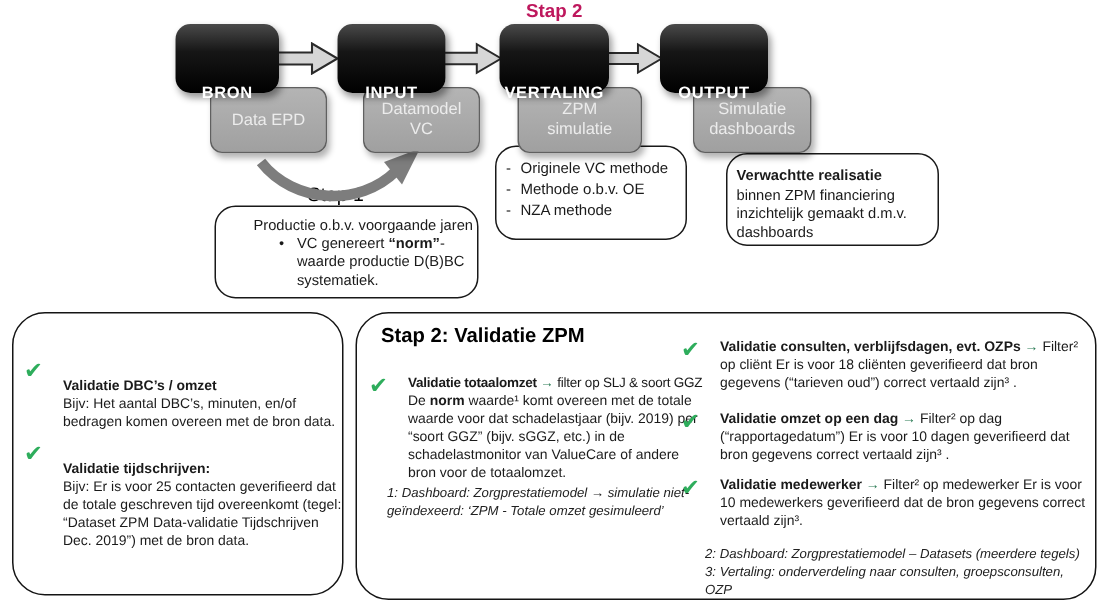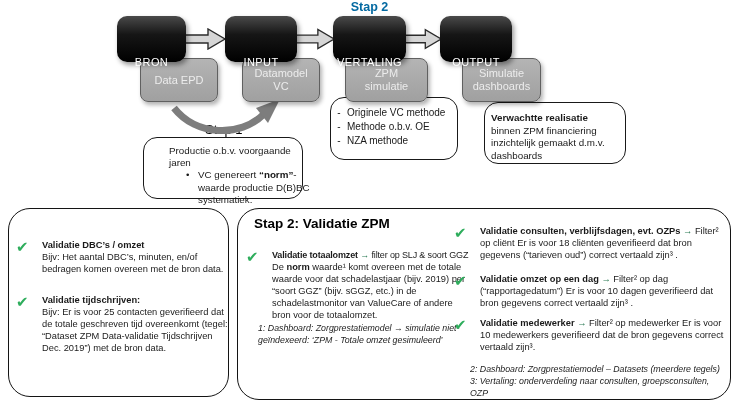--- a/index.html
+++ b/index.html
@@ -2,57 +2,57 @@
 <html><head>
 <meta charset="utf-8">
 <style>
   html,body{margin:0;padding:0;background:#ffffff;}
   .stage{
     position:relative;width:735px;height:404px;background:#ffffff;
     font-family:"Liberation Sans",sans-serif;color:#1a1a1a;overflow:hidden;
   }
   
   .stap2-label{position:absolute;left:333px;top:0;width:73px;text-align:center;
-    font-size:12.5px;font-weight:700;color:#0369a1;}
+    font-size:12.5px;font-weight:700;color:#be185d;}
   .blackbox{position:absolute;top:16px;height:46px;border-radius:10px;z-index:3;
     background:linear-gradient(180deg,#4a4a4a 0%,#161616 40%,#000 100%);
     box-shadow:2px 3px 5px rgba(0,0,0,.40);
     display:flex;align-items:center;justify-content:center;}
-  .blackbox span{color:#fff;font-weight:400;font-size:11px;letter-spacing:.4px;margin-top:46px;}
+  .blackbox span{color:#fff;font-weight:700;font-size:11px;letter-spacing:.4px;margin-top:46px;}
   .graybox{position:absolute;top:58px;height:42px;border-radius:8px;z-index:2;
     background:linear-gradient(180deg,#b4b4b4 0%,#a0a0a0 100%);
     border:1px solid #606060;box-shadow:2px 3px 4px rgba(0,0,0,.30);
     display:flex;align-items:center;justify-content:center;text-align:center;}
   .graybox span{color:#ececec;font-size:11px;line-height:13px;}
   .blockarrow{position:absolute;top:28px;z-index:1;}
   
   .wbox{position:absolute;background:#fff;border:1.6px solid #191919;border-radius:14px;z-index:0;}
   .methods-box{left:330px;top:97px;width:128px;height:63px;padding-top:8px;box-sizing:border-box;}
   .m-item{display:flex;font-size:10px;line-height:14px;}
   .m-item .dash{width:16px;text-align:center;flex:none;}
   .realisation-box{left:484px;top:102px;width:142px;height:62px;box-sizing:border-box;
     padding:9px 6px 0 6px;text-align:left;font-size:9.8px;line-height:12.5px;}
-  .productie-box{left:143px;top:137px;width:160px;height:62px;box-sizing:border-box;padding-top:7px;
+  .productie-box{left:143px;top:137px;width:176px;height:62px;box-sizing:border-box;padding-top:7px;
     font-size:9.8px;line-height:12.2px;}
   .prod-line1{margin-left:25px;}
   .prod-bullet{display:flex;margin-left:42px;width:130px;}
   .prod-bullet .bmark{width:12px;flex:none;}
   
   .curved-arrow{position:absolute;left:168px;top:98px;z-index:1;}
   .stap1-label{position:absolute;left:205px;top:122px;font-size:13px;font-weight:400;color:#000;}
   
   .bigbox{position:absolute;background:#fff;border:1.8px solid #141414;border-radius:22px;box-sizing:border-box;}
   .stap1-box{left:8px;top:208px;width:221px;height:189px;}
   .stap2-box{left:237px;top:208px;width:494px;height:192px;}
   .box-title{position:absolute;font-size:13.5px;font-weight:700;color:#000;}
   .vitem{position:absolute;display:flex;}
   .check{flex:none;width:26px;font-size:15px;line-height:16px;font-weight:700;color:#2EAD5C;
     font-family:"DejaVu Sans",sans-serif;}
   .vtext{font-size:9.3px;line-height:12px;color:#1a1a1a;}
-  .vtext .vlabel{font-weight:700;}
+  .vtext .vlabel{font-weight:700;margin-top:12px;}
   .vtext p{margin:0;}
   .nowrap{white-space:nowrap;letter-spacing:-0.15px;}
   .inline-arrow{color:#2B7B55;font-weight:700;}
   .footnote{position:absolute;font-size:8.8px;line-height:11.5px;font-style:italic;color:#222;}
   .b{font-weight:700;}
 </style>
 </head>
 <body>
 
 <div class="stage">

